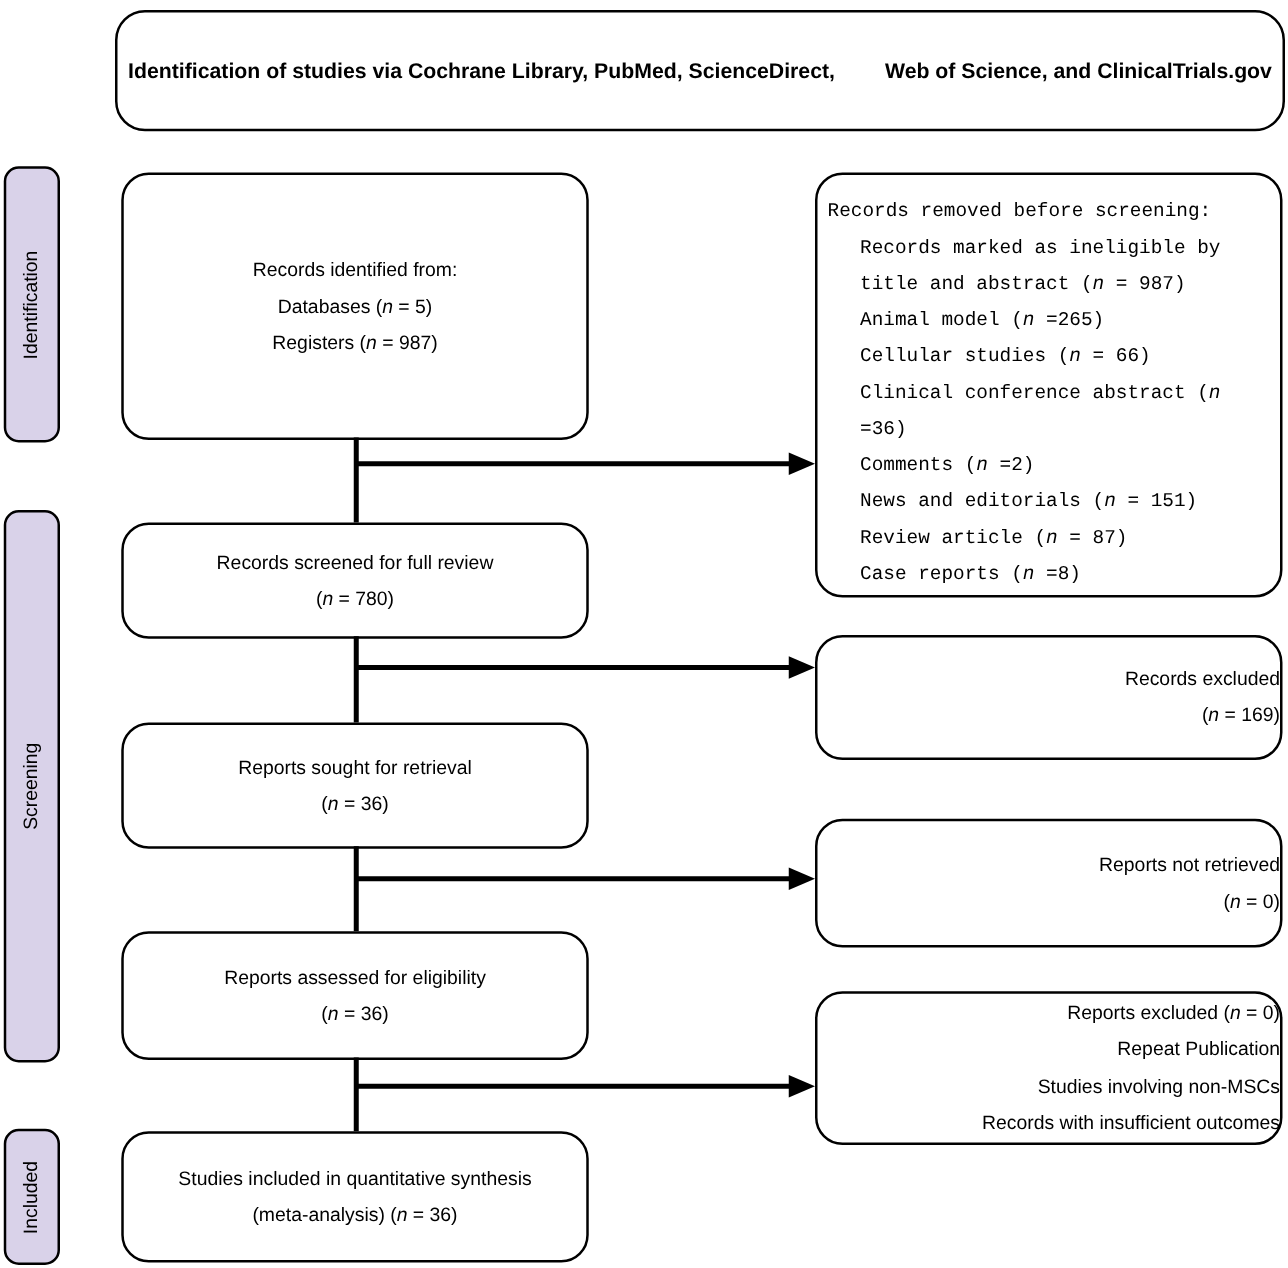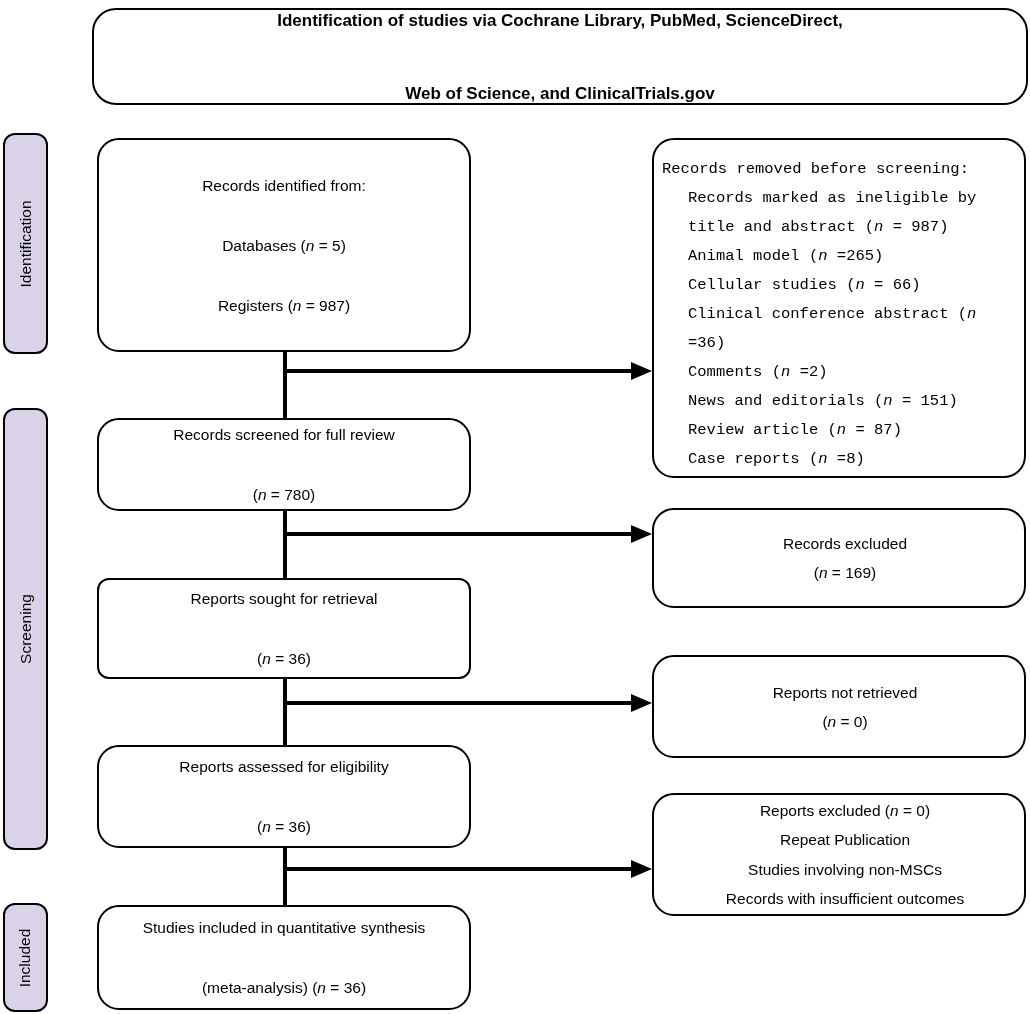--- a/index.html
+++ b/index.html
@@ -4,38 +4,38 @@
 <style>
   html,body{margin:0;padding:0;background:#ffffff;}
   #canvas{
     position:relative;width:1030px;height:1014px;background:#ffffff;
     font-family:"Liberation Sans", sans-serif;color:#000;overflow:hidden;
   }
   .box{
     position:absolute;background:#ffffff;border:2.5px solid #000;
     border-radius:22px;box-sizing:border-box;font-size:15.5px;line-height:29px;
   }
-  .center-box{display:flex;flex-direction:column;justify-content:center;align-items:center;text-align:center;gap:31px;}
-  .left-align-box{display:flex;flex-direction:column;justify-content:center;text-align:center;padding-left:22px;padding-right:10px;}
+  .center-box{display:flex;flex-direction:column;justify-content:center;align-items:center;text-align:center;}
+  .left-align-box{display:flex;flex-direction:column;justify-content:center;text-align:right;padding-left:22px;}
   #title-box{
     left:92px;top:8px;width:936px;height:97px;border-radius:24px;
-    display:flex;flex-direction:column;justify-content:center;align-items:center;
+    display:flex;justify-content:center;align-items:center;
     font-weight:bold;font-size:17px;line-height:33px;text-align:center;gap:40px;
   }
   .stage{
     position:absolute;left:3px;width:45px;border:2px solid #000;border-radius:12px;
     box-sizing:border-box;display:flex;align-items:center;justify-content:center;
   }
   .stage > span{transform:rotate(-90deg);white-space:nowrap;font-size:15.5px;}
   #stage-identification{top:133px;height:221px;}
   #stage-screening{top:408px;height:442px;}
   #stage-included{top:903px;height:109px;}
   #box-identified{left:97px;top:138px;width:374px;height:214px;}
   #box-screened{left:97px;top:418px;width:374px;height:93px;}
-  #box-sought{left:97px;top:578px;width:374px;height:101px;border-radius:12px;}
+  #box-sought{left:97px;top:578px;width:374px;height:101px;}
   #box-assessed{left:97px;top:745px;width:374px;height:103px;justify-content:center;}
   #box-included{left:97px;top:905px;width:374px;height:105px;border-radius:22px;}
   #rbox-removed{left:652px;top:138px;width:374px;height:340px;padding:15px 6px 0 8px;font-family:Liberation Mono, monospace;}
   #rbox-removed .r-items{padding-left:26px;}
   #rbox-removed .r-item{max-width:332px;}
   #rbox-excluded{left:652px;top:508px;width:374px;height:100px;}
   #rbox-notretrieved{left:652px;top:655px;width:374px;height:103px;}
   #rbox-reports-excluded{left:652px;top:793px;width:374px;height:123px;line-height:29.5px;}
   .vline{position:absolute;width:3.5px;background:#000;}
   #v1{left:283px;top:350px;height:68px;}

